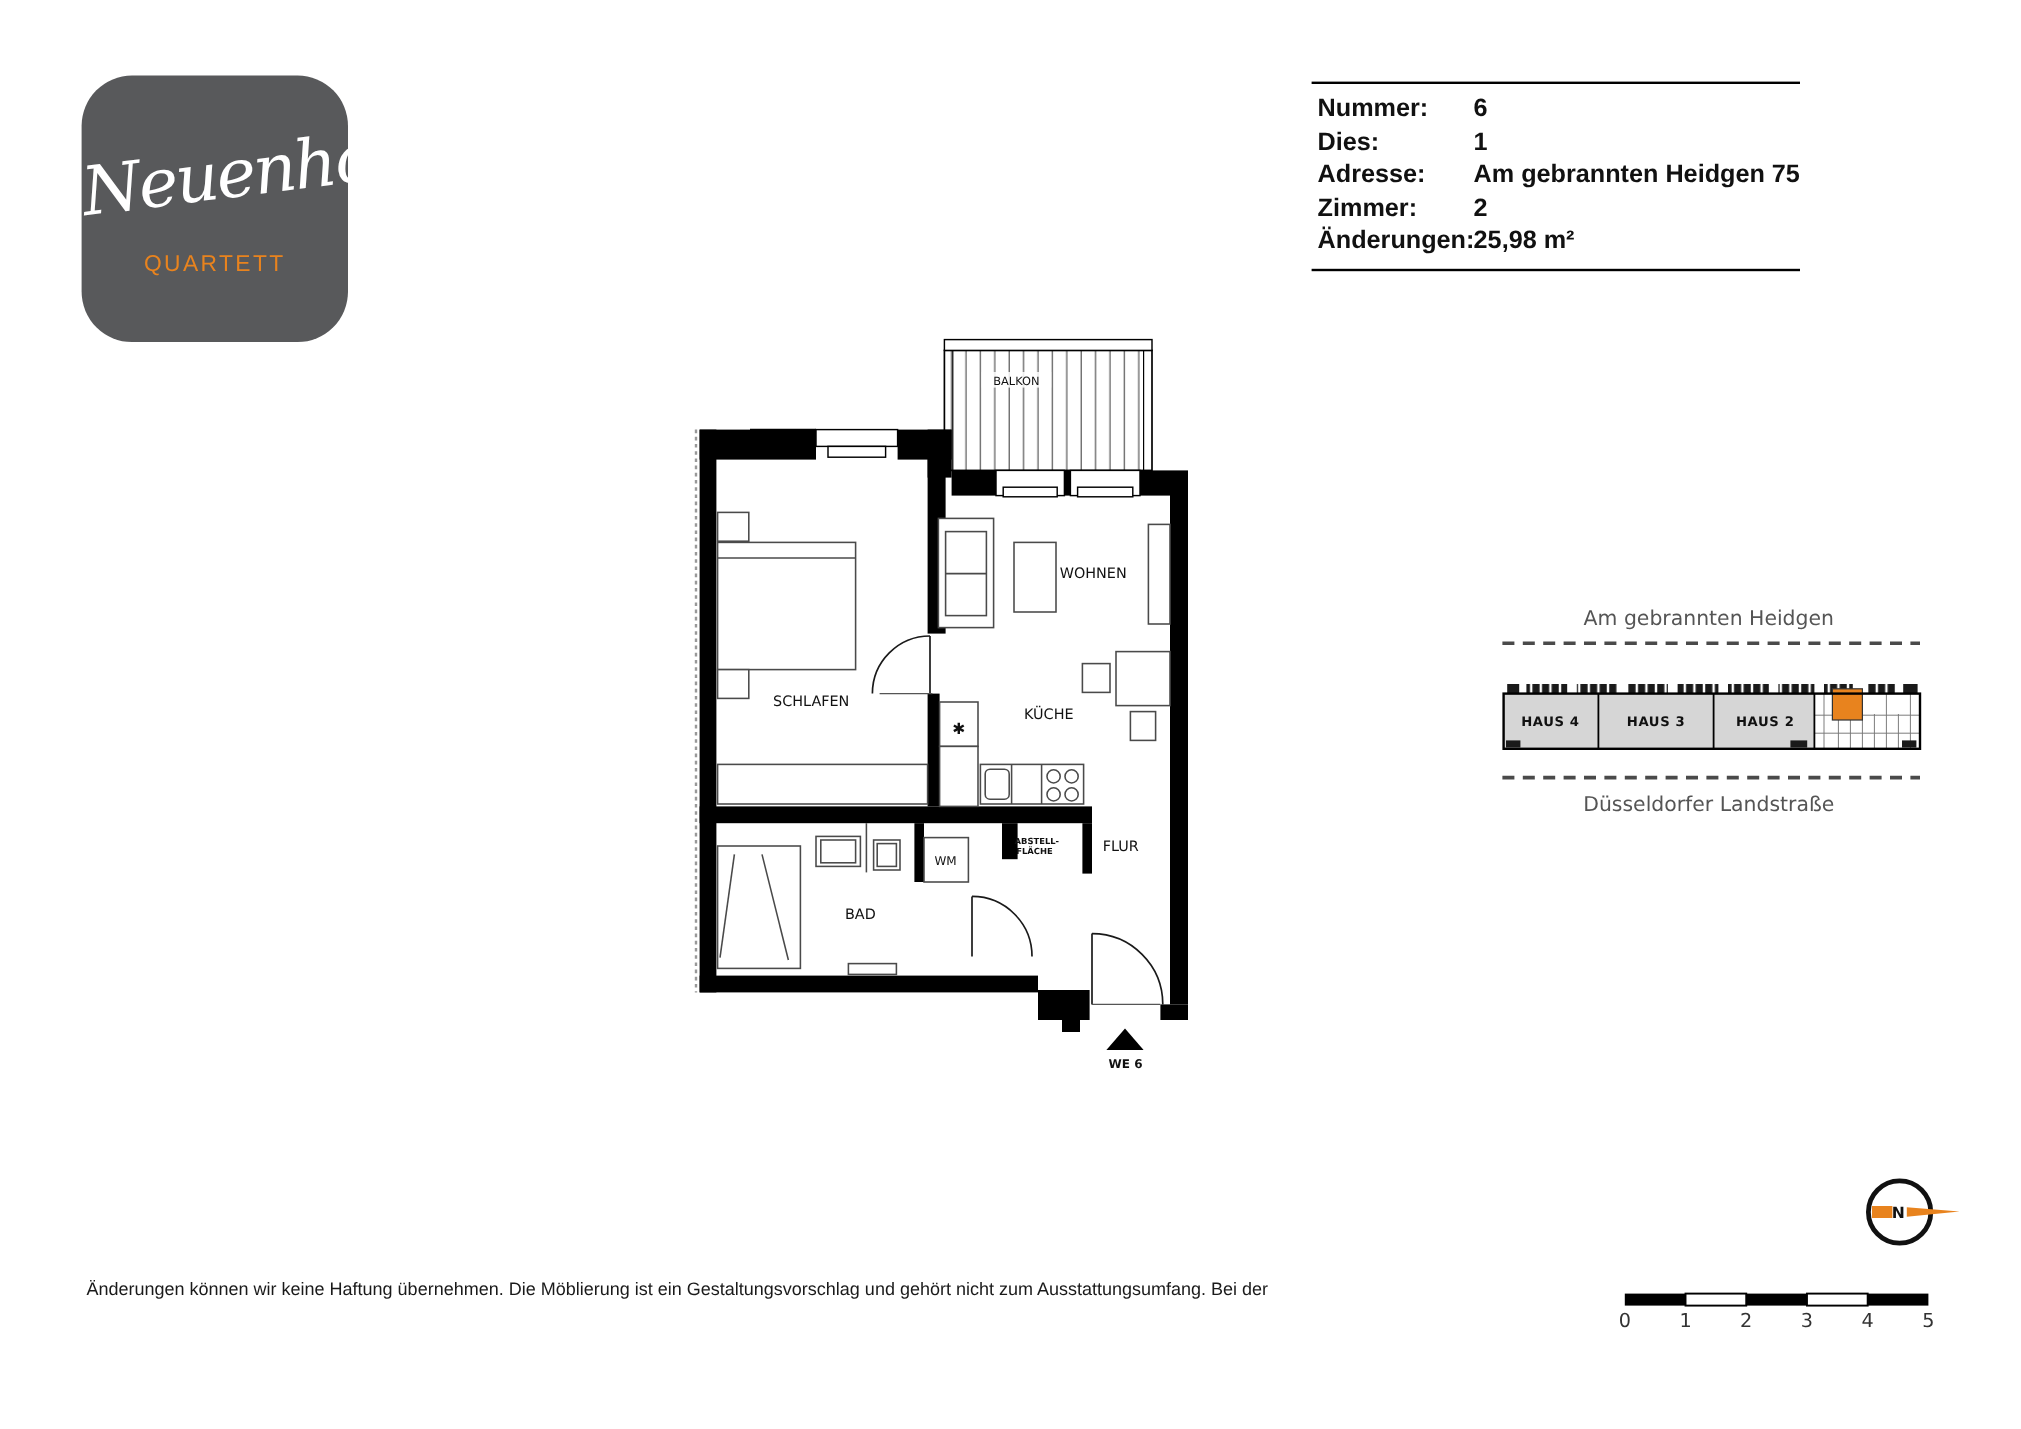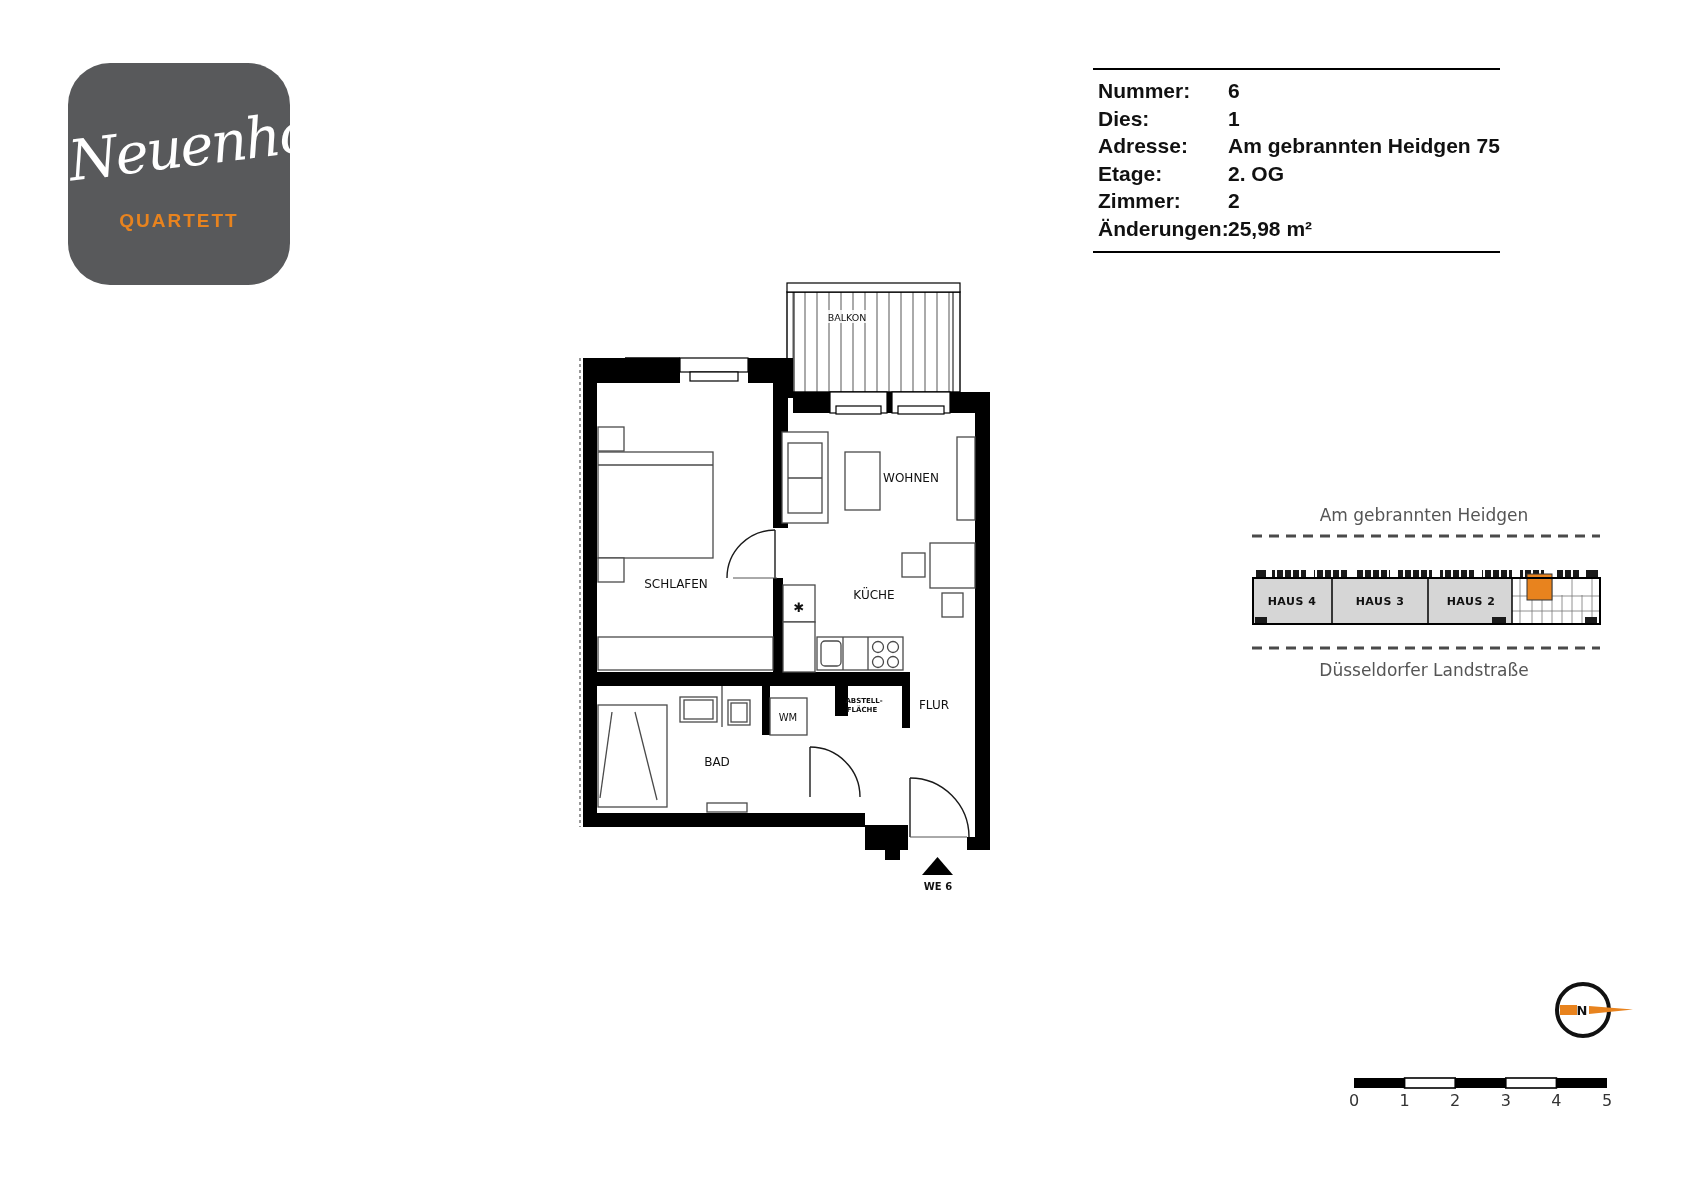--- a/index.html
+++ b/index.html
@@ -19,21 +19,21 @@
     left:68px;top:63px;width:222px;height:222px;border-radius:42px;
     background:var(--logo-bg);
   }
   .logo-script{
     position:absolute;left:0;right:0;top:52px;text-align:center;
     font-family:"DejaVu Serif",serif;font-style:italic;font-size:56px;
     color:#ffffff;transform:rotate(-7deg);letter-spacing:-2px;
   }
   .logo-sub{
     position:absolute;left:0;right:0;top:147px;text-align:center;
-    font-size:19px;font-weight:bold;letter-spacing:2px;color:var(--accent);
+    font-size:19px;font-weight:normal;letter-spacing:2px;color:var(--accent);
   }
 
   
   .info{
     left:1093px;top:68px;width:407px;
     border-top:2px solid #000;border-bottom:2px solid #000;
     padding:7px 0 9px 0;
     font-weight:bold;
   }
   .info-row{display:flex;line-height:27.5px;font-size:21px;}
@@ -74,24 +74,20 @@
     <span class="info-label">Nummer:</span>
     <span class="info-value">6</span>
   </div>
   <div class="info-row">
     <span class="info-label">Dies:</span>
     <span class="info-value">1</span>
   </div>
   <div class="info-row">
     <span class="info-label">Adresse:</span>
     <span class="info-value">Am gebrannten Heidgen 75</span>
-  </div>
-  <div class="info-row">
-    <span class="info-label">Etage:</span>
-    <span class="info-value">2. OG</span>
   </div>
   <div class="info-row">
     <span class="info-label">Zimmer:</span>
     <span class="info-value">2</span>
   </div>
   <div class="info-row">
     <span class="info-label">Änderungen:</span>
     <span class="info-value">25,98 m²</span>
   </div>
 </div>
@@ -290,13 +286,14 @@
   <rect x="216.4" y="8" width="50.6" height="10" fill="#000"></rect>
   <text x="14" y="36" text-anchor="middle" class="scl">0</text>
   <text x="64.6" y="36" text-anchor="middle" class="scl">1</text>
   <text x="115.2" y="36" text-anchor="middle" class="scl">2</text>
   <text x="165.8" y="36" text-anchor="middle" class="scl">3</text>
   <text x="216.4" y="36" text-anchor="middle" class="scl">4</text>
   <text x="267" y="36" text-anchor="middle" class="scl">5</text>
 </svg>
 
 <div class="abs disclaimer">
+  <div>Änderungen können wir keine Haftung übernehmen. Die Möblierung ist ein Gestaltungsvorschlag und gehört nicht zum Ausstattungsumfang. Bei der</div>
 </div>
 
 </body></html>

